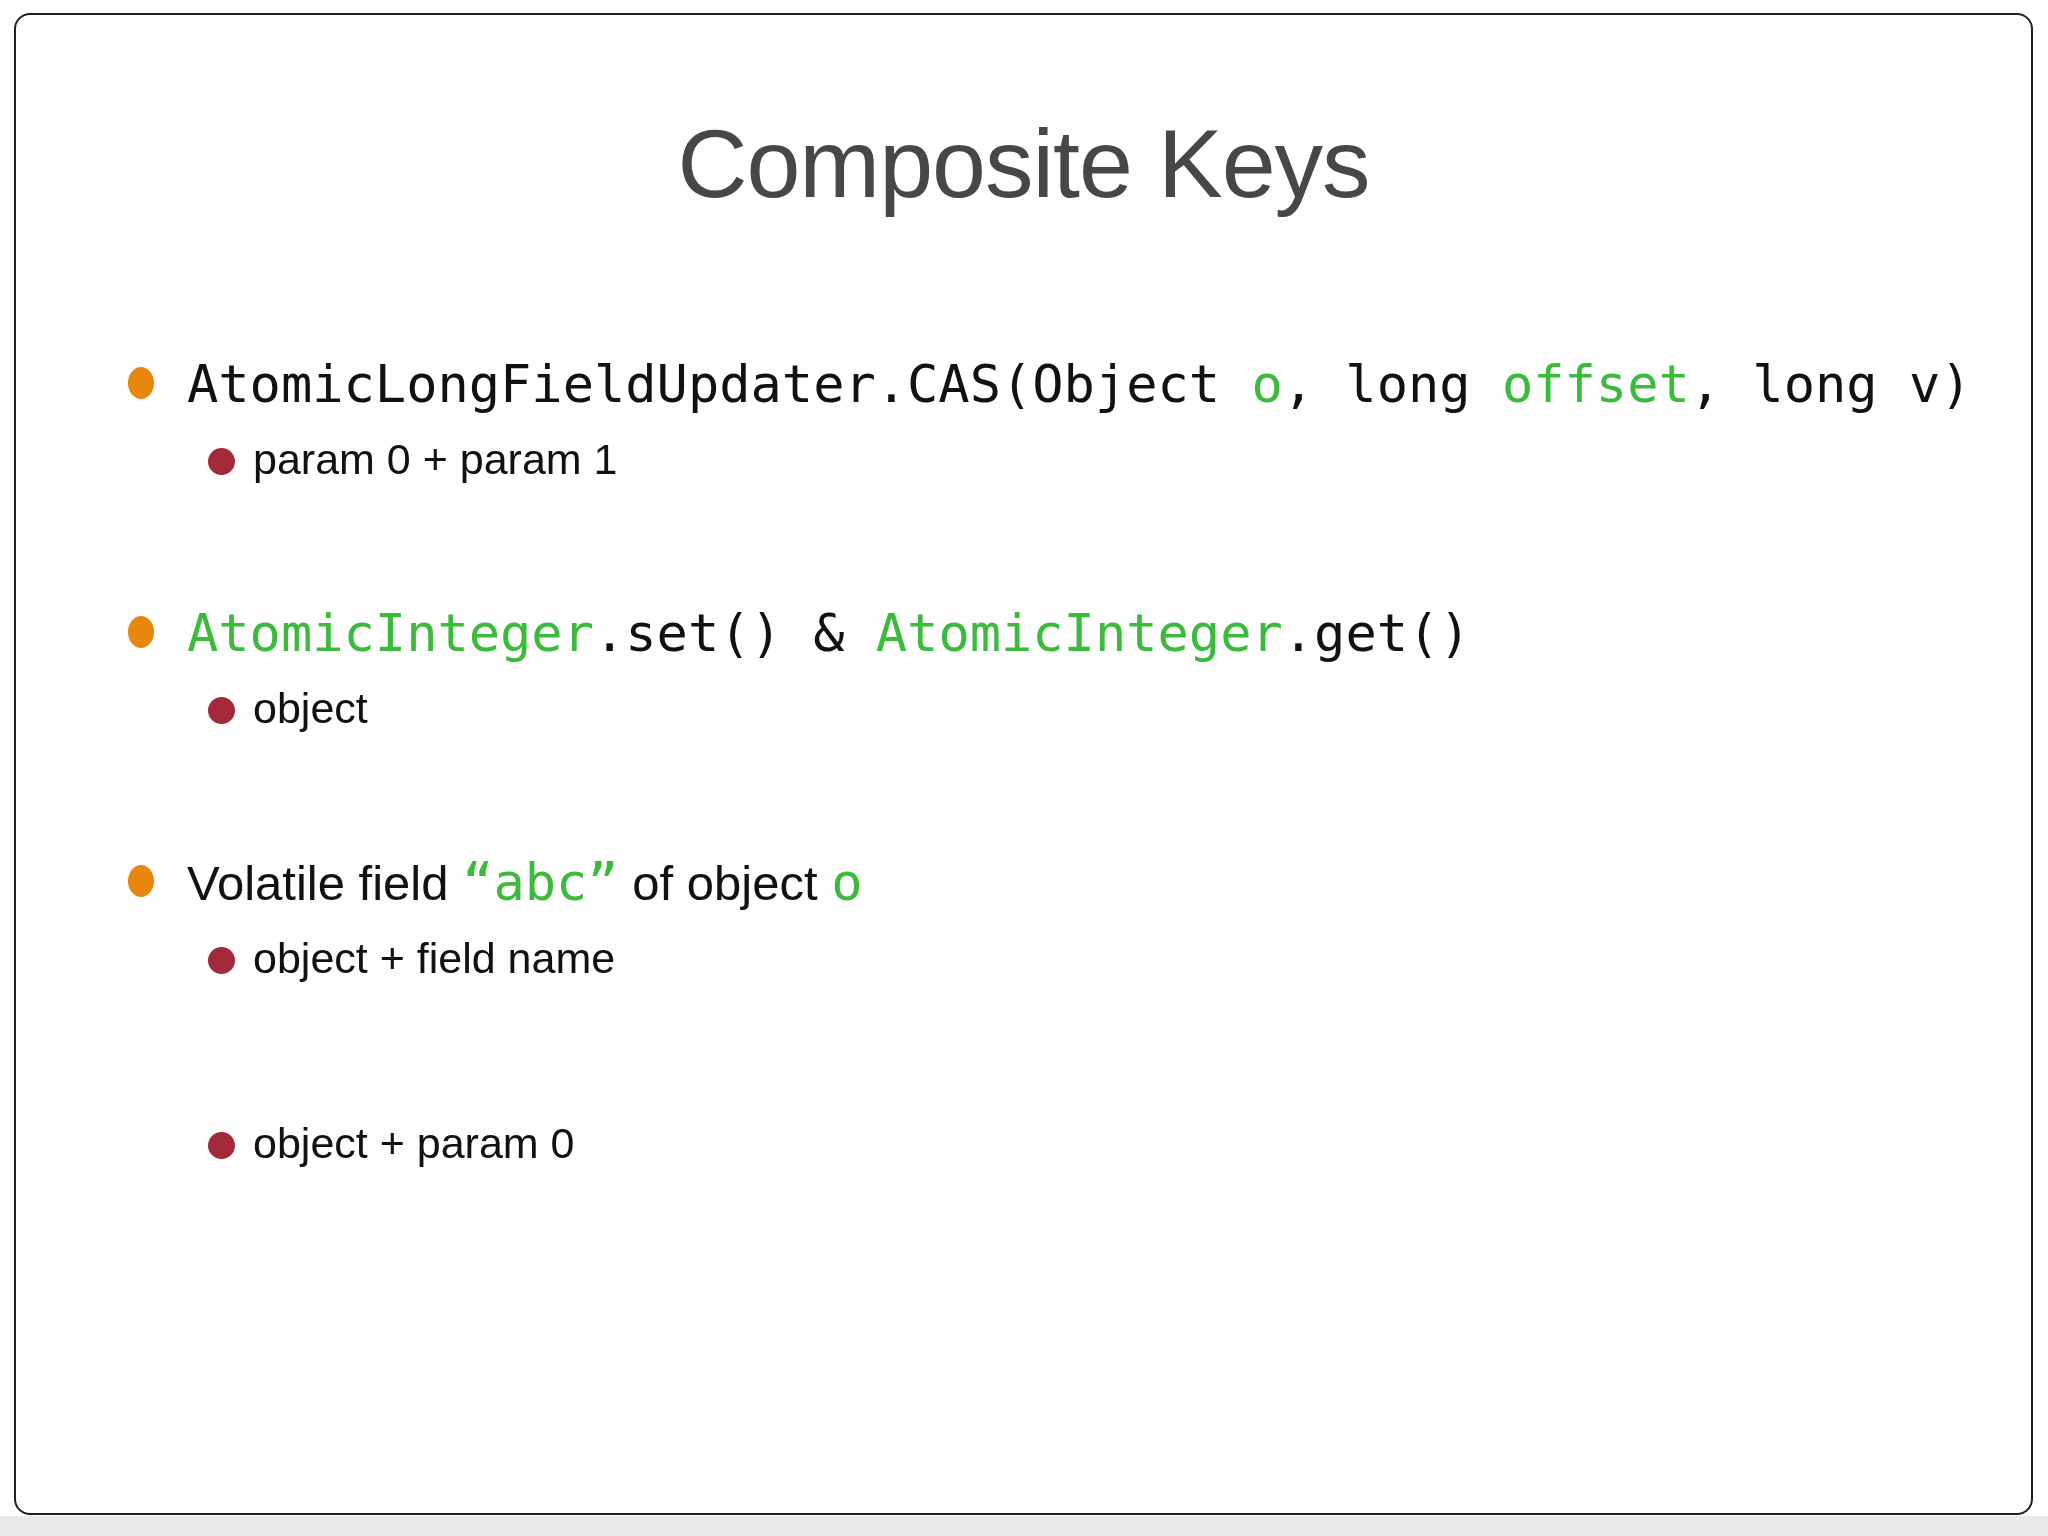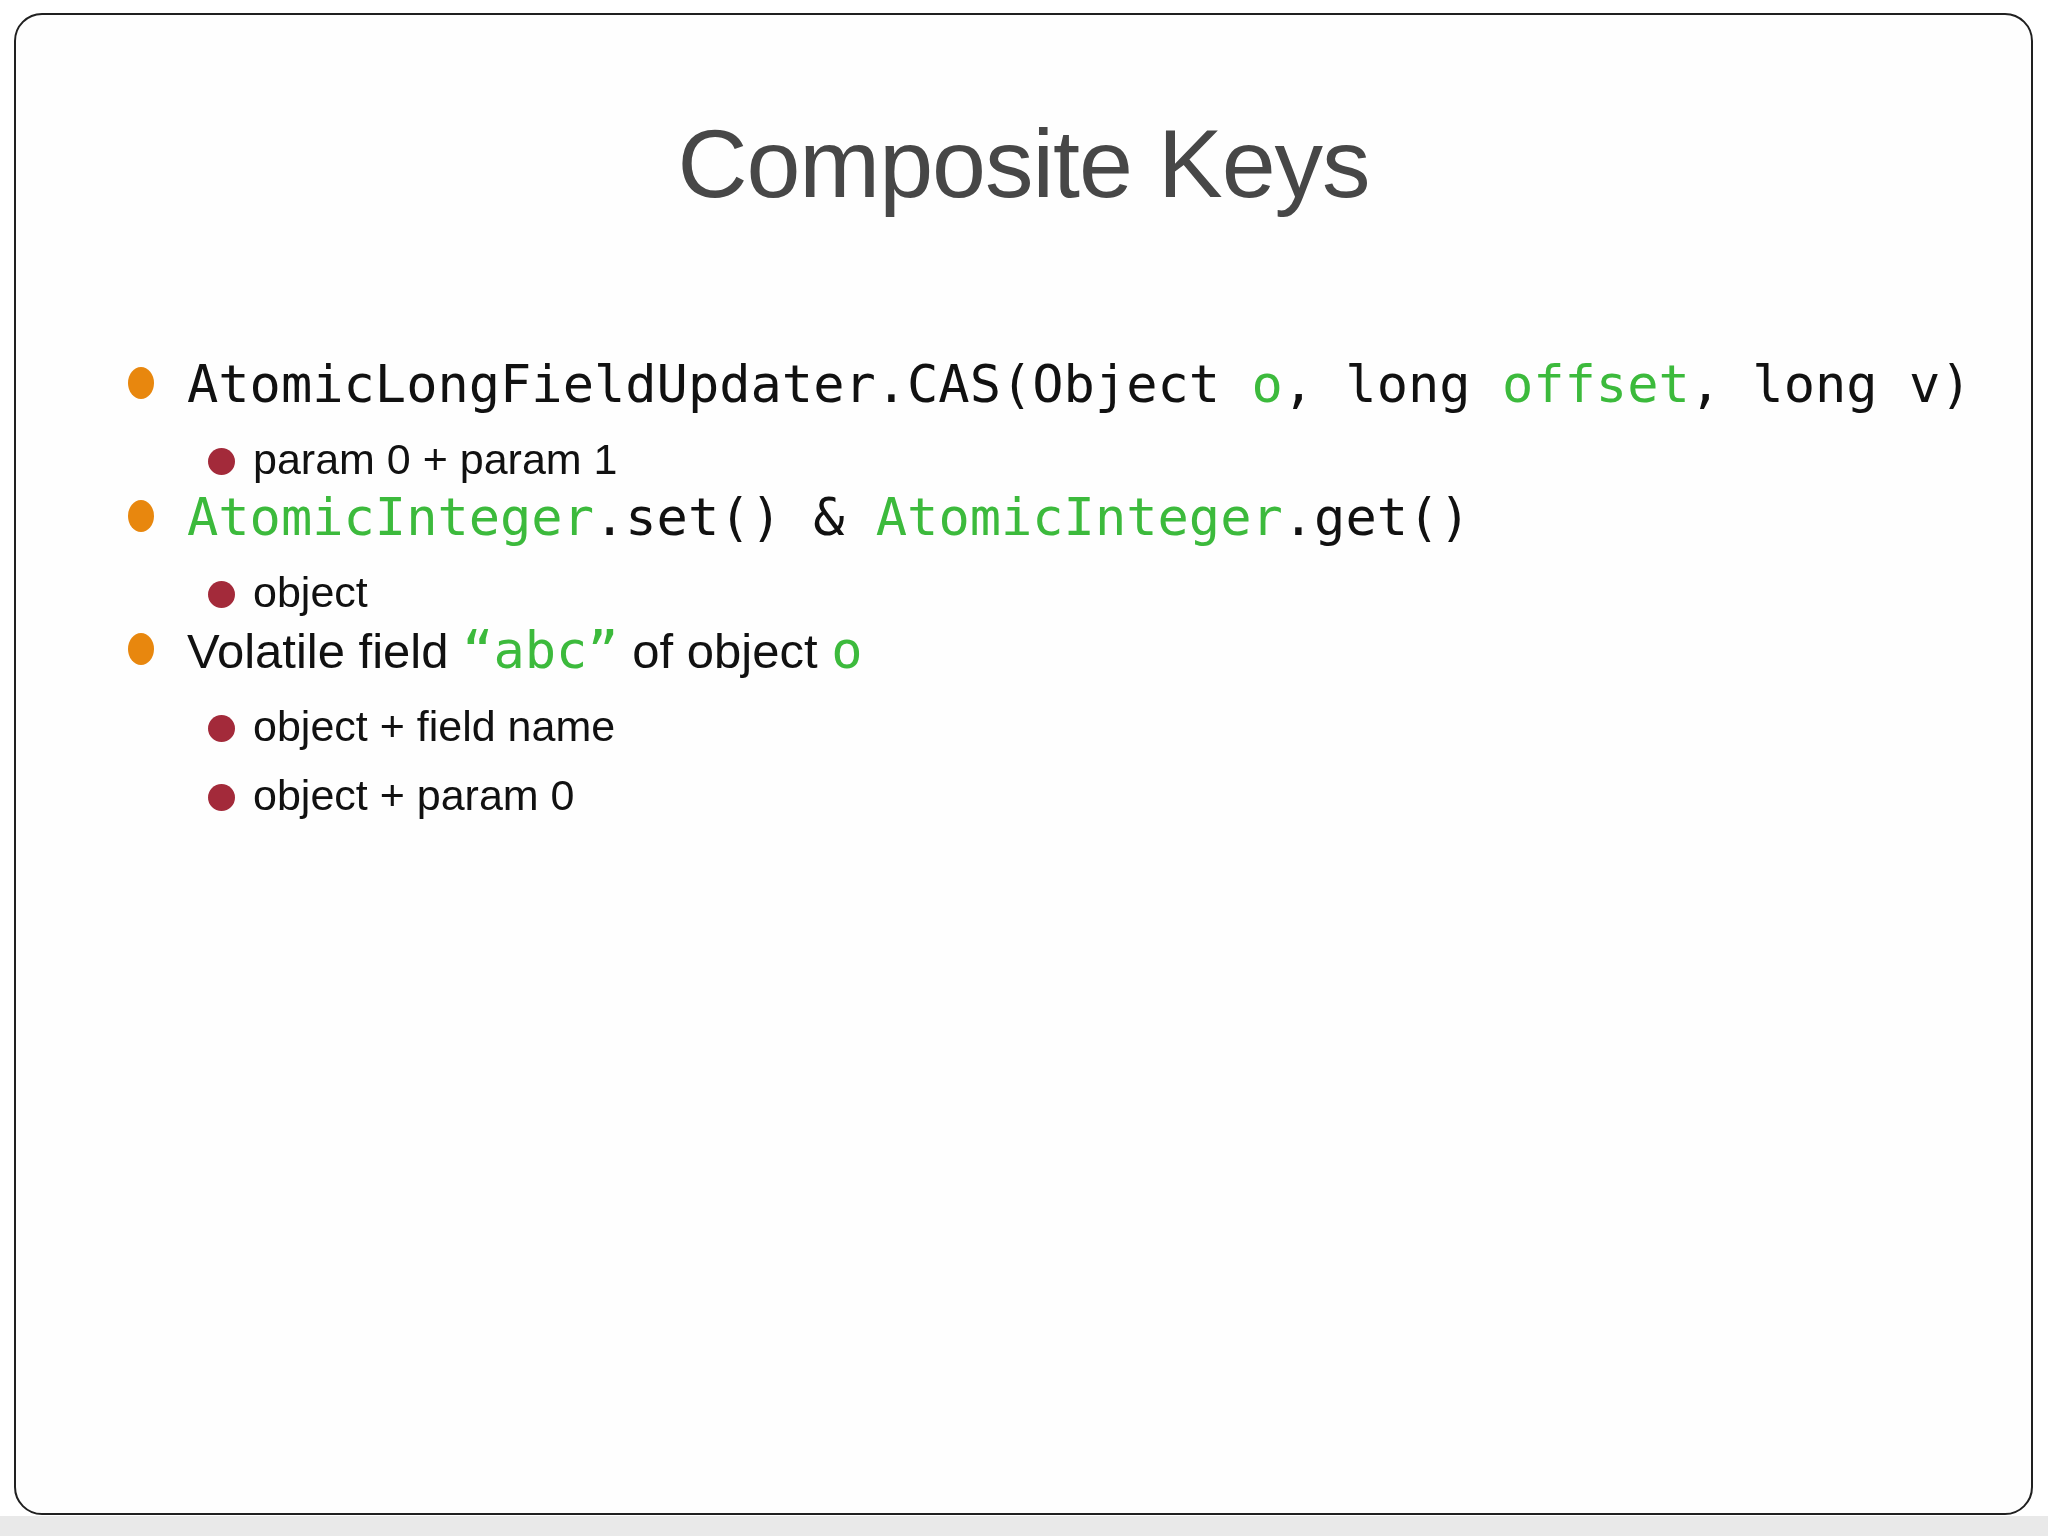--- a/index.html
+++ b/index.html
@@ -26,21 +26,21 @@
     background: #e9e9e9;
   }
   .slide {
     position: absolute;
     left: 14px;
     top: 13px;
     width: 2019px;
     height: 1502px;
     box-sizing: border-box;
     border: 2.5px solid #202020;
-    border-radius: 28px;
+    border-radius: 16px;
     background: #fefefe;
   }
   .slide-title {
     position: absolute;
     top: 96px;
     left: 0;
     width: 100%;
     text-align: center;
     font-size: 97px;
     font-weight: 400;
@@ -48,20 +48,21 @@
     color: #474747;
     line-height: 1.1;
   }
   .content {
     position: absolute;
     left: 0;
     top: 338px;
     width: 100%;
     display: flex;
     flex-direction: column;
+    gap: 116px;
   }
   .bullet-group { display: block; }
   .main-row {
     display: flex;
     align-items: flex-start;
     padding-left: 112px;
   }
   .main-bullet {
     flex: none;
     width: 26px;

